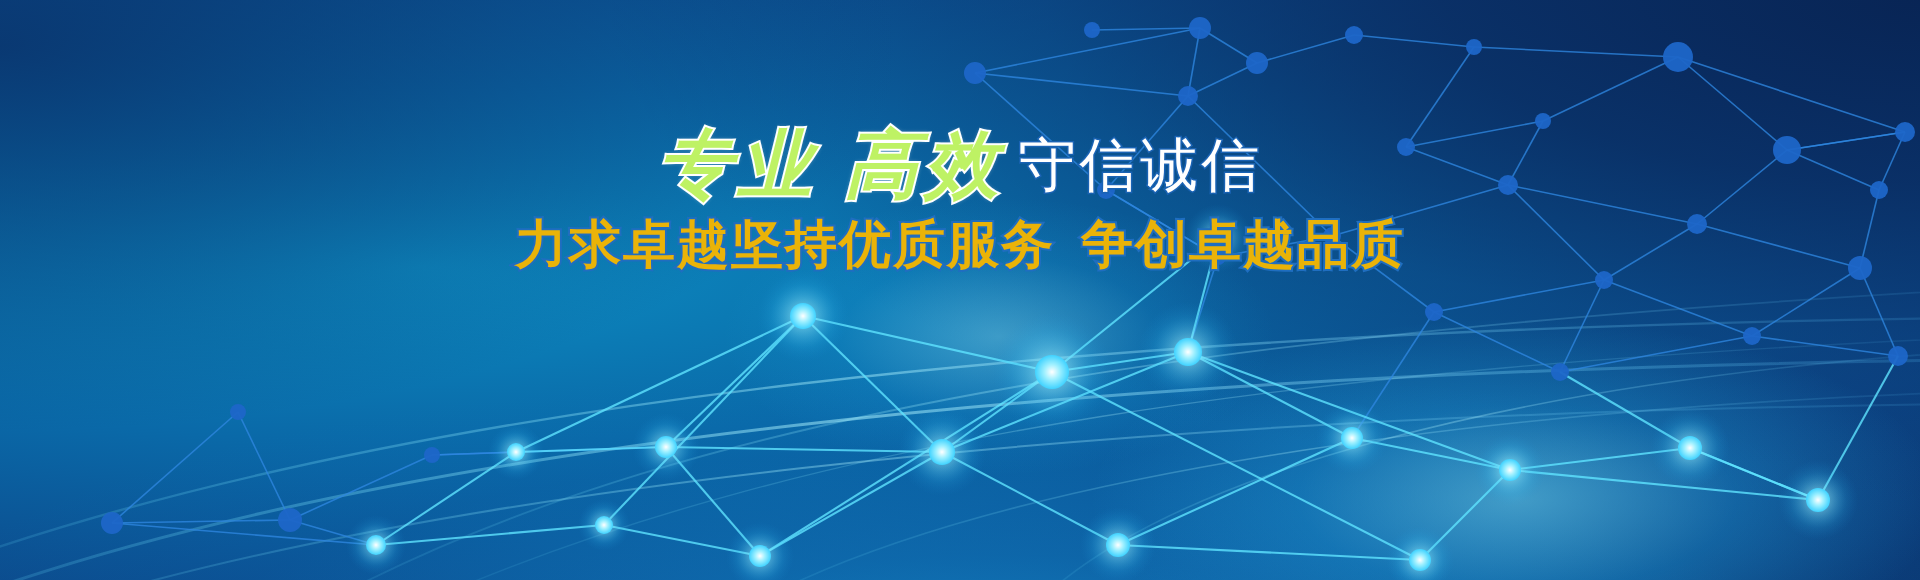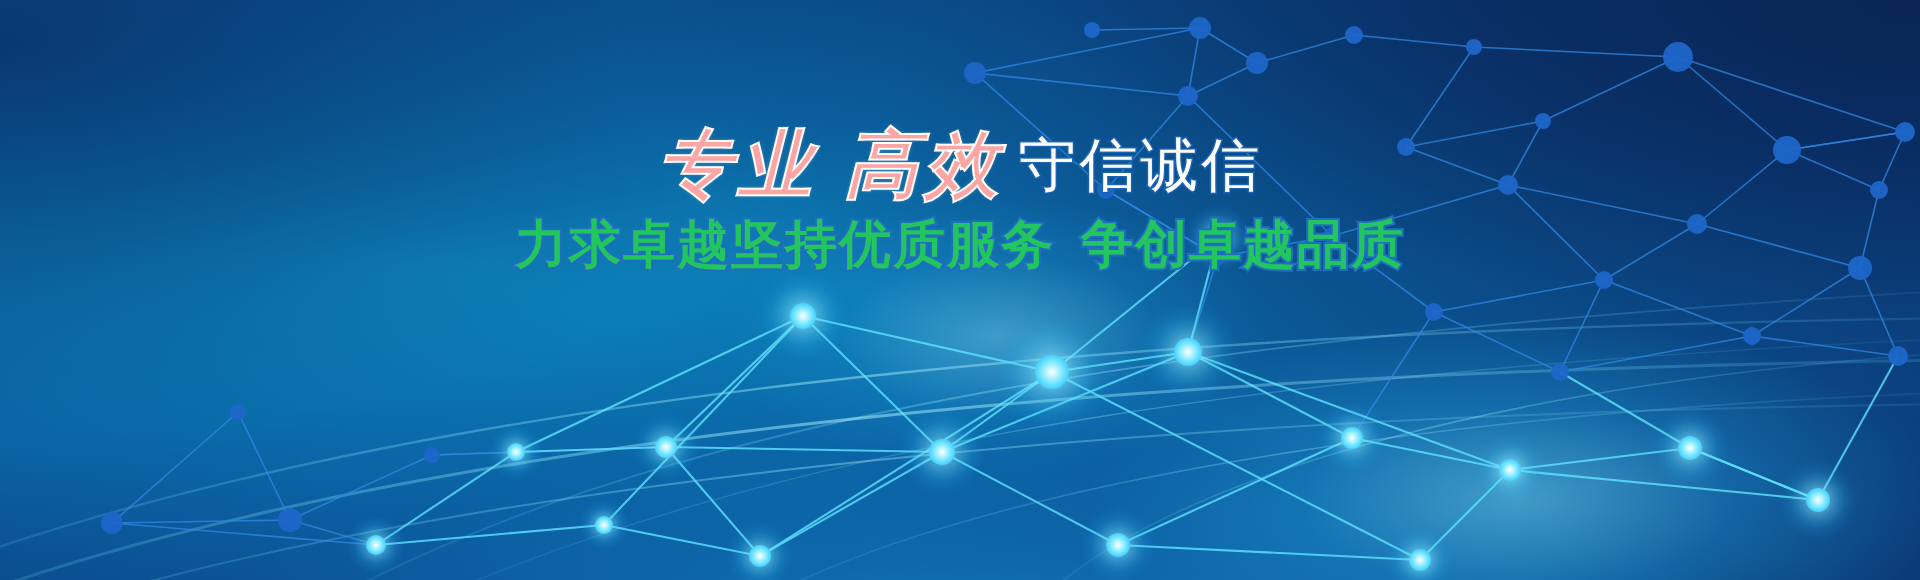--- a/index.html
+++ b/index.html
@@ -52,23 +52,23 @@
     pointer-events:none;
   }
   .headline{
     display:block;
     line-height:1;
     white-space:nowrap;
     margin:0;
   }
   .hl-orange{
     font-size:74px;
-    font-weight:normal;
+    font-weight:bold;
     font-style:italic;
-    color:#fca5a5;
+    color:#bef264;
     letter-spacing:6px;
     -webkit-text-stroke:4px #ffffff;
     paint-order:stroke fill;
     text-shadow:0 0 5px rgba(255,255,255,0.55);
     vertical-align:middle;
   }
   .hl-white{
     font-size:58px;
     font-weight:normal;
     color:#ffffff;
@@ -76,21 +76,21 @@
     -webkit-text-stroke:3px #1a63b4;
     paint-order:stroke fill;
     vertical-align:middle;
     margin-left:14px;
   }
   .subline{
     display:block;
     margin:14px 0 0 0;
     font-size:52px;
     font-weight:bold;
-    color:#22c55e;
+    color:#eab308;
     letter-spacing:2px;
     white-space:nowrap;
     -webkit-text-stroke:4px #1f6ec0;
     paint-order:stroke fill;
     line-height:1.1;
   }
   .sub-gap{display:inline-block;width:26px;}
 </style>
 </head>
 <body>

